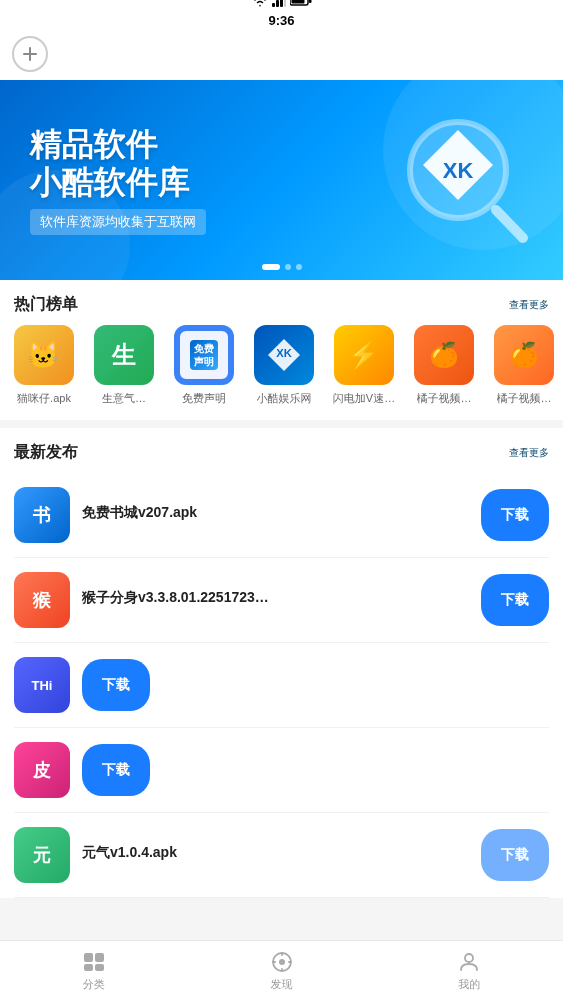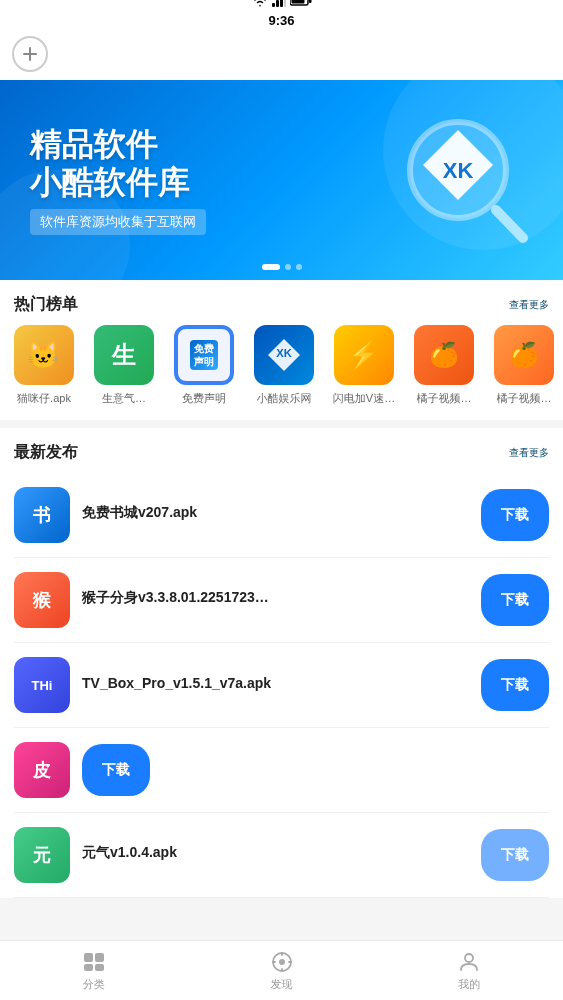--- a/index.html
+++ b/index.html
@@ -394,21 +394,21 @@
       </div>
 
       <div class="hot-item">
         <div class="hot-icon" style="background: linear-gradient(135deg,#33bb77,#22aa55);">
           <span style="font-size:24px; color:white; font-weight:700;">生</span>
         </div>
         <span class="hot-label">生意气…</span>
       </div>
 
       <div class="hot-item">
-        <div class="hot-icon" style="background:#f0f4ff; border:4px solid #3b82f6;">
+        <div class="hot-icon" style="background:#f0f4ff; border:6px solid #3b82f6;">
           <span class="hot-badge" style="font-size:10px; padding:2px 4px; line-height:1.3;">免费<br>声明</span>
         </div>
         <span class="hot-label">免费声明</span>
       </div>
 
       <div class="hot-item">
         <div class="hot-icon hot-icon-xk">
           <svg viewBox="0 0 50 50" width="40" height="40">
             <polygon points="25,5 45,25 25,45 5,25" fill="white" opacity="0.9"></polygon>
             <text x="25" y="28" text-anchor="middle" font-size="14" font-weight="900" fill="#0066cc">XK</text>
@@ -462,24 +462,20 @@
         <div class="app-icon" style="background: linear-gradient(135deg,#ff7755,#ee4422);">猴</div>
         <div class="app-info">
           <div class="app-name">猴子分身v3.3.8.01.2251723…</div>
           <div class="app-desc"></div>
         </div>
         <button class="download-btn">下载</button>
       </div>
 
       <div class="app-item app-item-thi">
         <div class="app-icon" style="background: linear-gradient(135deg,#5566ff,#3344dd); font-size:13px;">THi</div>
-        <div class="app-info">
-          <div class="app-name">TV_Box_Pro_v1.5.1_v7a.apk</div>
-          <div class="app-desc"></div>
-        </div>
         <button class="download-btn">下载</button>
       </div>
 
       <div class="app-item">
         <div class="app-icon" style="background: linear-gradient(135deg,#ff4499,#cc2277);">皮</div>
         <button class="download-btn">下载</button>
       </div>
 
       <div class="app-item">
         <div class="app-icon" style="background: linear-gradient(135deg,#44cc88,#22aa66);">元</div>

